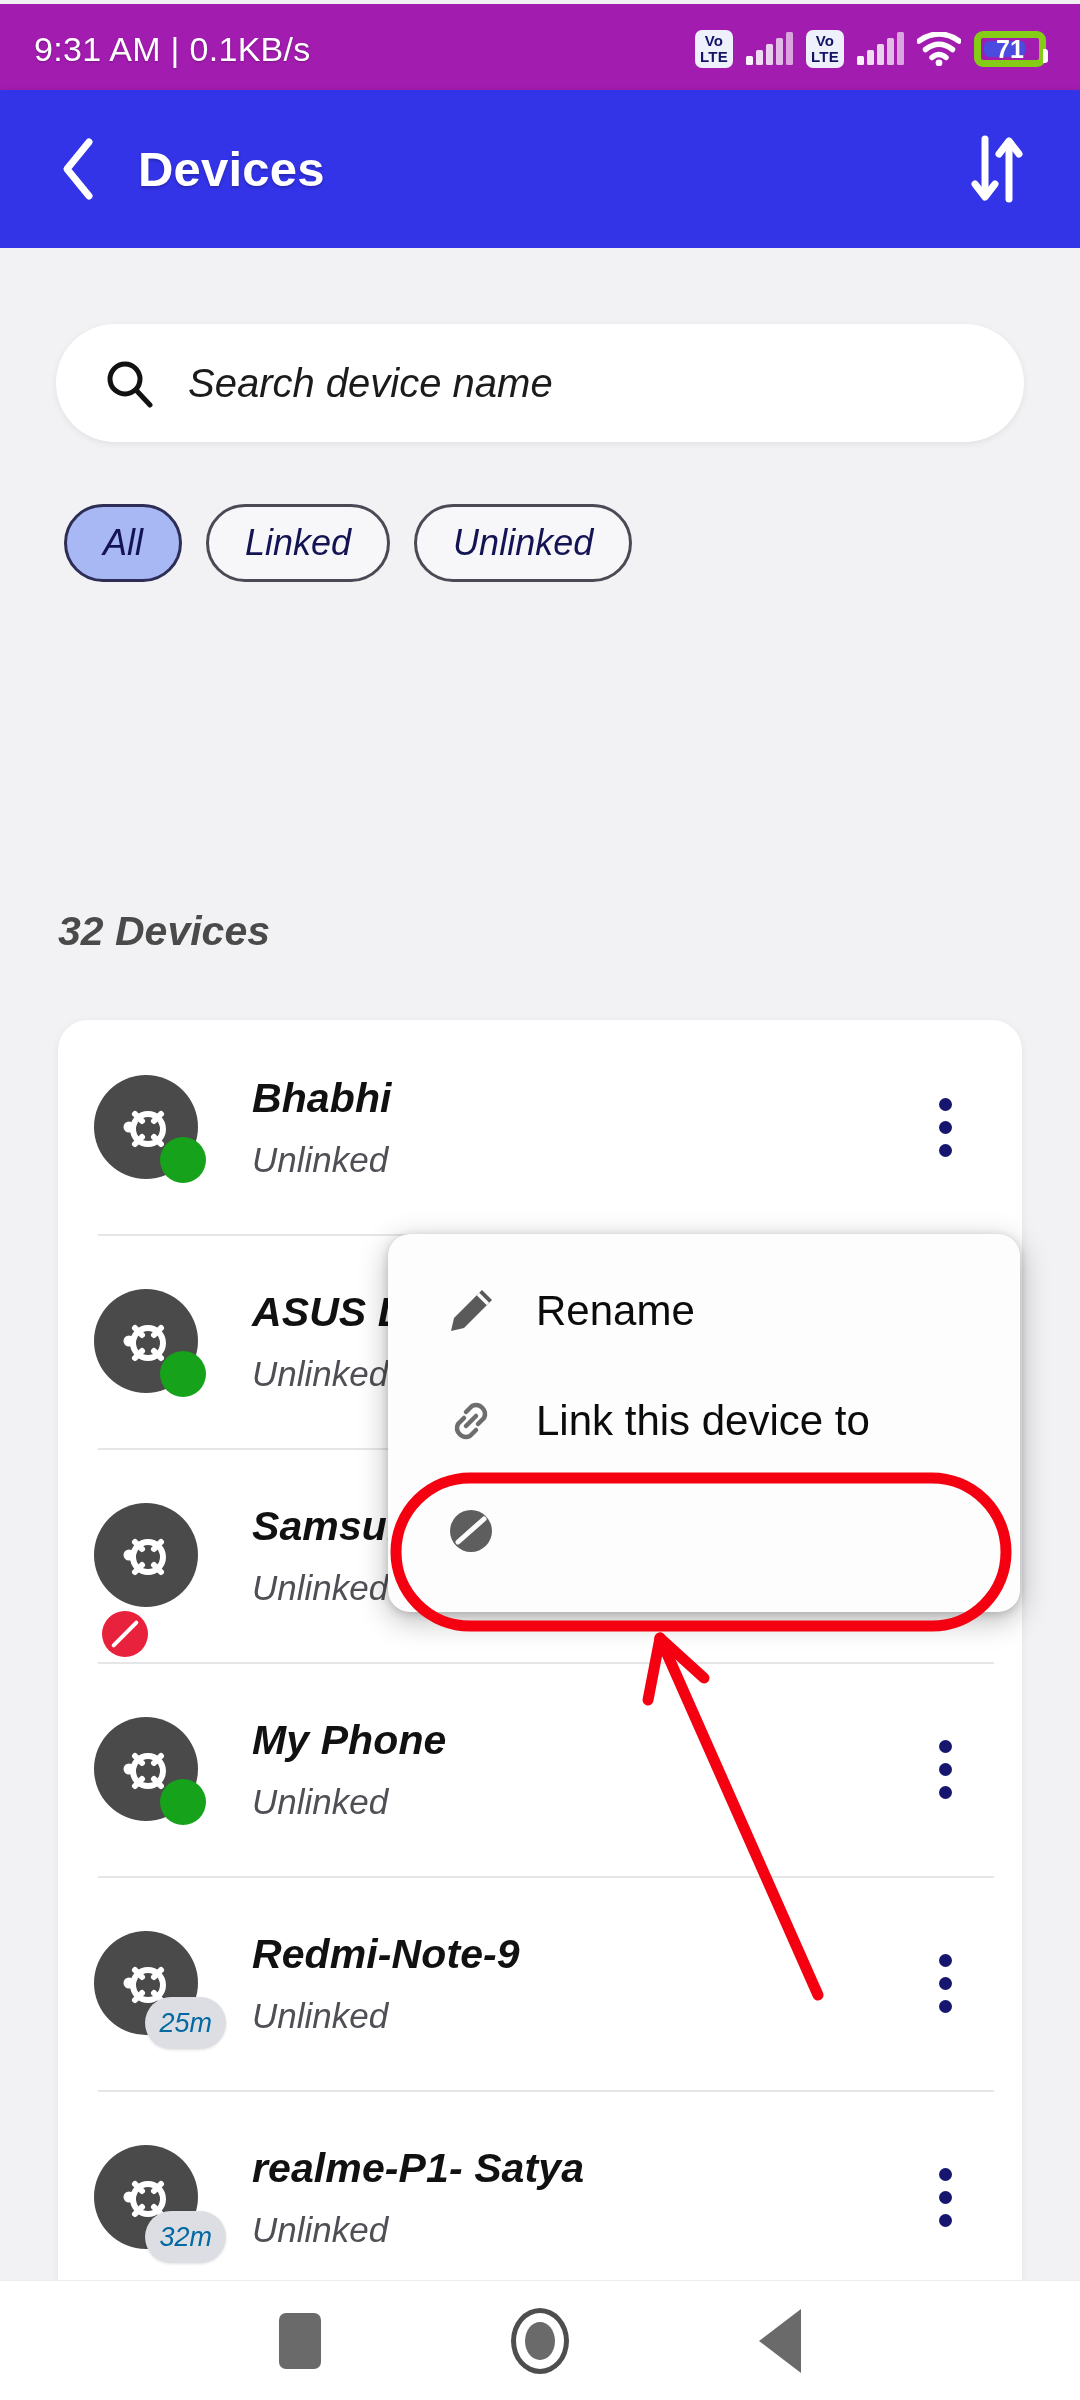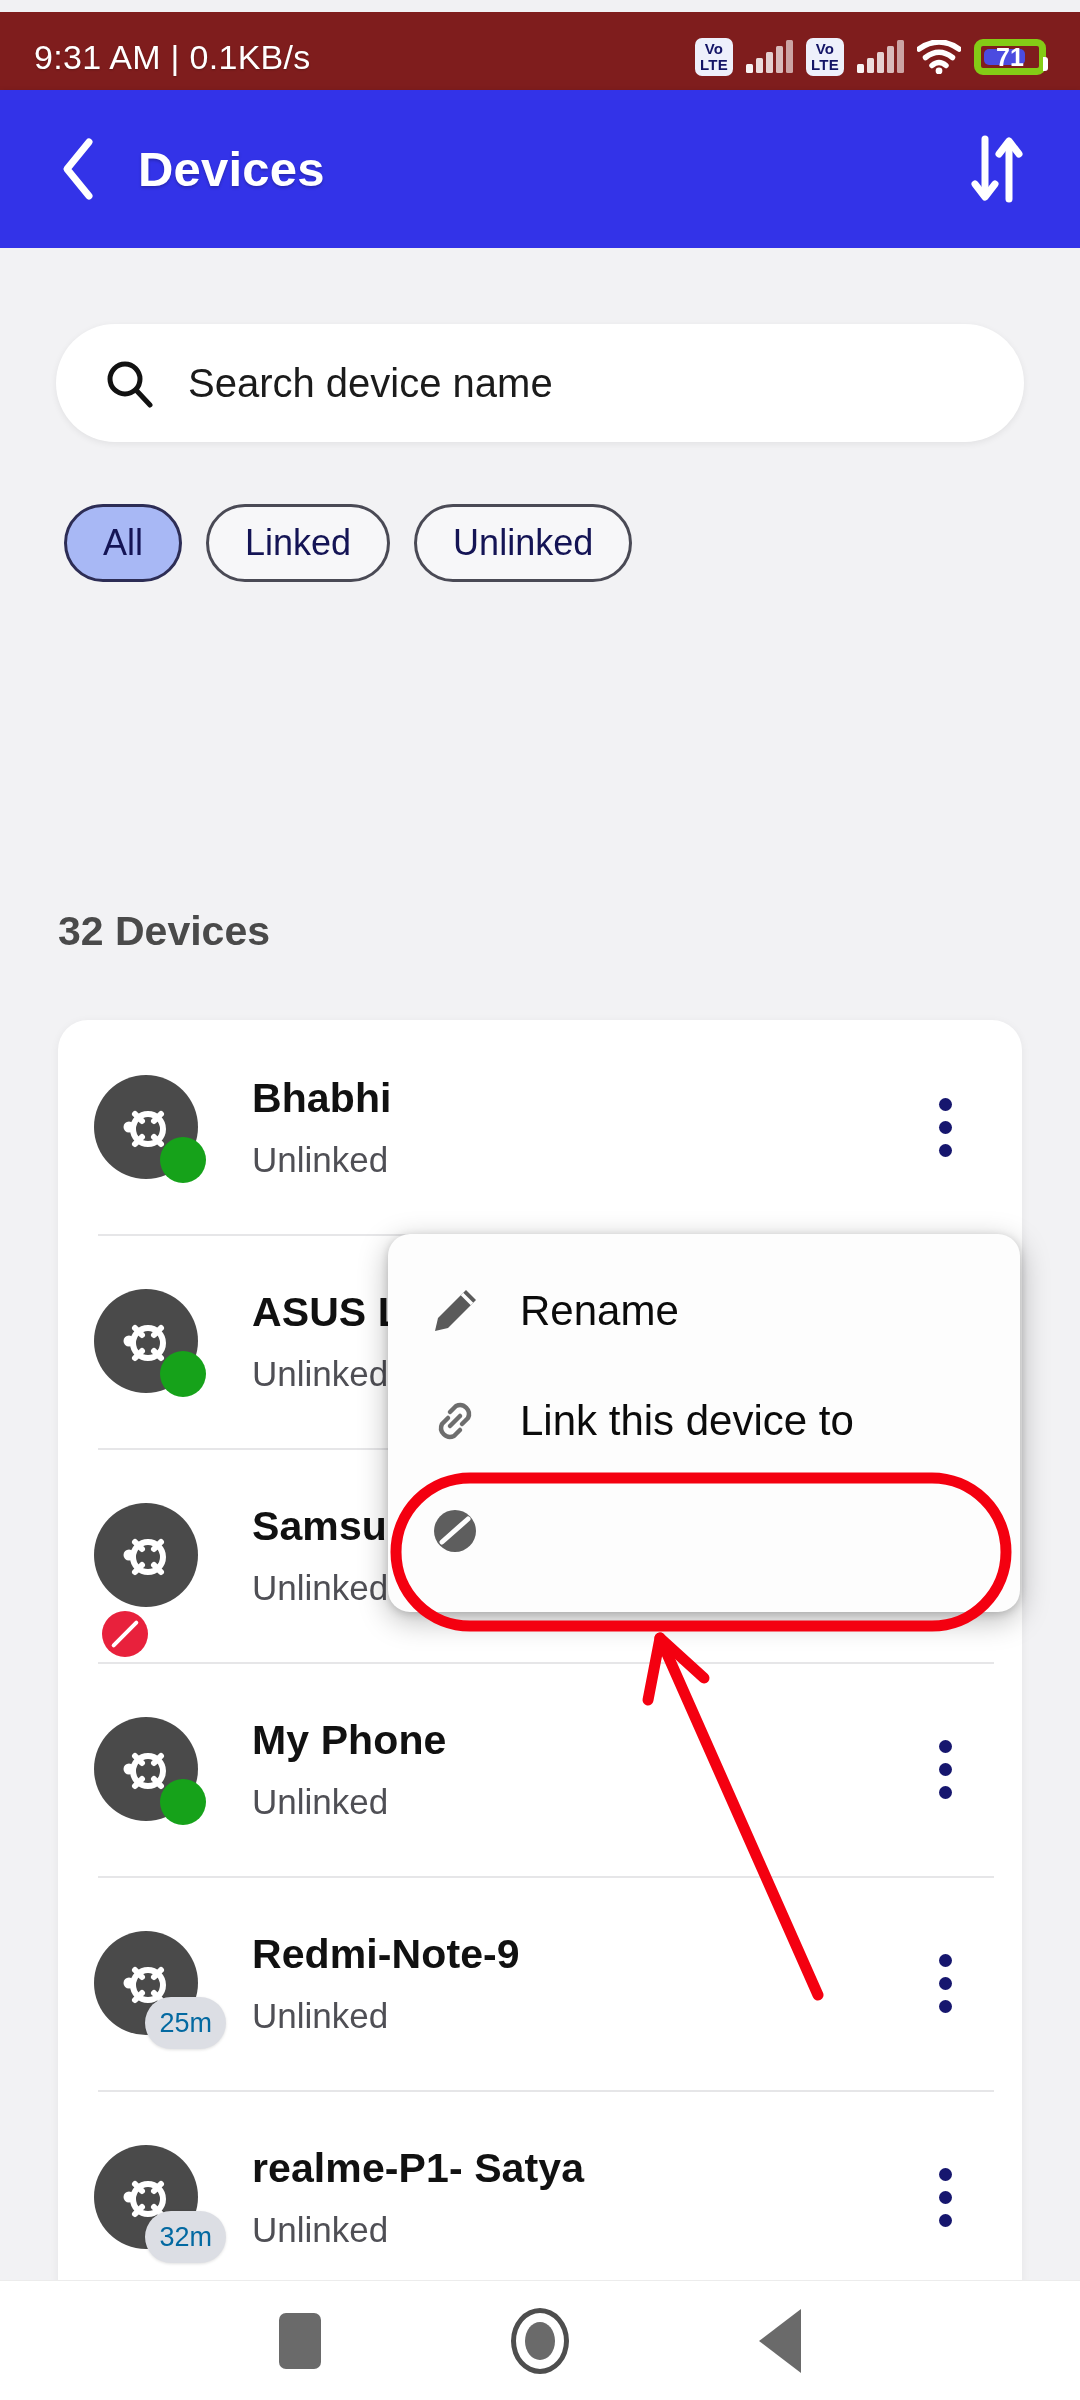--- a/index.html
+++ b/index.html
@@ -11,23 +11,23 @@
   }
   #phone {
     position: relative;
     width: 1080px; height: 2400px;
     background: #f1f1f3;
     overflow: hidden;
   }
 
   
   #status-bar {
-    position: absolute; left: 0; top: 12px;
+    position: absolute; left: 0; top: 4px;
     width: 1080px; height: 90px;
-    background: #7f1d1d;
+    background: #a21caf;
     display: flex; align-items: center;
     padding: 0 34px;
     color: #ffffff;
   }
   #status-left {
     font-size: 34px; font-weight: 400; letter-spacing: 0.3px;
     white-space: nowrap;
     text-shadow: 0 1px 2px rgba(0,0,0,.25);
   }
   #status-right {
@@ -100,20 +100,21 @@
     display: flex; align-items: center; justify-content: center;
     cursor: pointer;
   }
 
   
   #content {
     position: absolute; left: 0; top: 248px;
     width: 1080px; height: 2032px;
     background: #f2f2f4;
     overflow: hidden;
+    font-style: italic;
   }
 
   
   #search-bar {
     position: absolute; left: 56px; top: 76px;
     width: 968px; height: 118px;
     background: #ffffff;
     border-radius: 59px;
     display: flex; align-items: center;
     padding: 0 48px;
@@ -235,21 +236,21 @@
     width: 632px;
     background: #fdfdfd;
     border-radius: 22px;
     box-shadow: 0 8px 30px rgba(0,0,0,.28), 0 2px 8px rgba(0,0,0,.16);
     padding: 22px 0 26px 0;
     z-index: 40;
   }
   .menu-item {
     height: 110px;
     display: flex; align-items: center;
-    padding: 0 36px;
+    padding: 0 52px;
     cursor: pointer;
   }
   .menu-icon {
     width: 62px; flex: 0 0 62px;
     display: flex; align-items: center; justify-content: center;
   }
   .menu-label {
     margin-left: 34px;
     font-size: 42px; font-weight: 400; color: #0b0b0b;
     white-space: nowrap;

